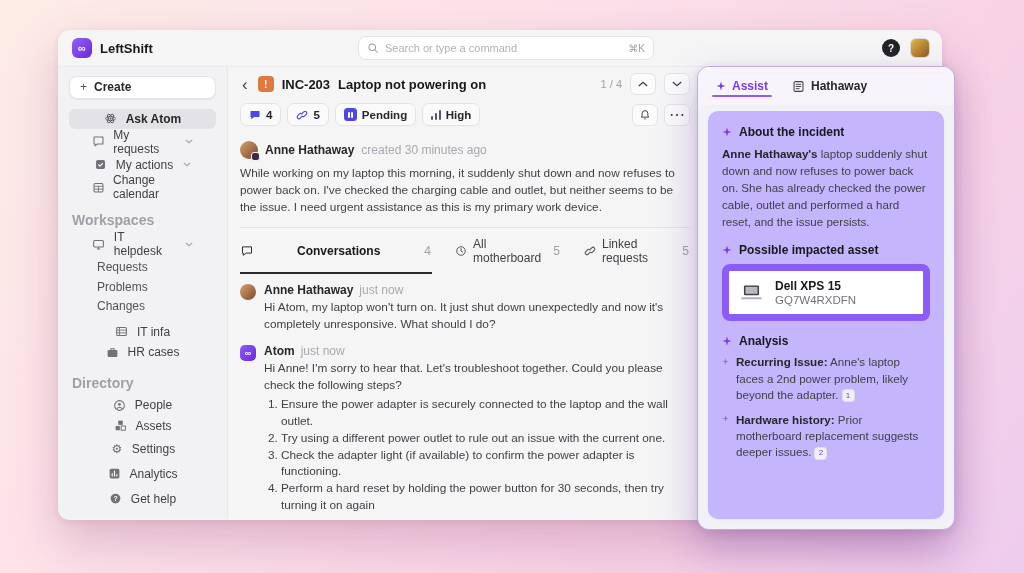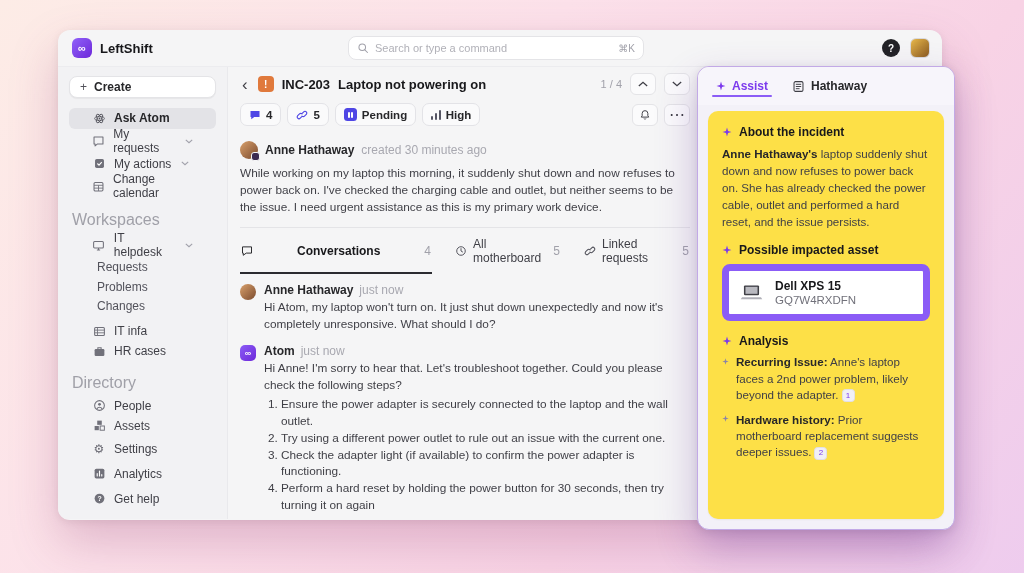--- a/index.html
+++ b/index.html
@@ -14,42 +14,42 @@
     position:absolute; left:58px; top:30px; width:884px; height:490px;
     background:#f5f5f6; border-radius:12px; overflow:hidden;
     box-shadow:0 22px 48px rgba(150,70,120,.28), 0 2px 8px rgba(0,0,0,.08);
   }
   
   .topbar { height:37px; display:flex; align-items:center; padding:0 12px 0 14px; position:relative; border-bottom:1px solid #ececef; }
   .brand { display:flex; align-items:center; gap:8px; }
   .logo { width:20px; height:20px; border-radius:6px; background:linear-gradient(135deg,#9061f9,#6d28d9); color:#fff;
           display:flex; align-items:center; justify-content:center; font-size:11px; font-weight:bold; }
   .brand-name { font-size:13px; font-weight:700; color:#18181b; }
-  .search { position:absolute; left:290px; top:6px; width:296px; height:24px; background:#fff; border:1px solid #e4e4e7;
+  .search { position:absolute; left:300px; top:6px; width:296px; height:24px; background:#fff; border:1px solid #e4e4e7;
             border-radius:8px; display:flex; align-items:center; gap:6px; padding:0 8px; }
   .search input { flex:1; border:none; outline:none; background:transparent; font-size:11px; color:#3f3f46; font-family:inherit; }
   .search input::placeholder { color:#b1b1b8; }
   .kbd { font-size:10px; color:#a1a1aa; }
   .top-right { margin-left:auto; display:flex; align-items:center; gap:10px; }
   .help-circle { width:18px; height:18px; border-radius:50%; background:#232327; color:#fff; font-size:10px; font-weight:700;
                  display:flex; align-items:center; justify-content:center; }
   .user-avatar { width:20px; height:20px; border-radius:6px; background:linear-gradient(135deg,#e8b84b,#8a5a20); border:1px solid #d9d9de; }
   
   .body-row { display:flex; height:452px; }
   .sidebar { width:170px; background:#f2f2f4; border-right:1px solid #e9e9ec; padding:9px 11px 8px; display:flex; flex-direction:column; }
   .create-btn { height:27px; background:#fff; border:1px solid #e4e4e7; border-radius:8px; display:flex; align-items:center; gap:7px;
                 padding:0 10px; font-size:12px; font-weight:700; color:#27272a; box-shadow:0 1px 1px rgba(0,0,0,.05); margin-bottom:10px; cursor:pointer; }
   .plus { font-size:12px; font-weight:400; color:#52525b; }
   .nav-item { height:25px; display:flex; align-items:center; gap:8px; padding:0 23px; border-radius:6px; font-size:12px; font-weight:500;
-              color:#3f3f46; cursor:pointer; }
+              color:#3f3f46; cursor:pointer;justify-content:center; }
   .nav-item.active { background:#e3e3e7; color:#27272a; font-weight:600; }
   .nav-item .icn { width:14px; display:flex; justify-content:center; color:#6b6b74; }
   .nav-item .chev { margin-left:2px; display:flex; }
   .sub-item { height:24px; display:flex; align-items:center; padding-left:28px; font-size:12px; color:#52525b; border-radius:6px; cursor:pointer; }
-  .section-label { font-size:16px; font-weight:400; color:#a0a0a8; margin:12px 0 4px 3px; }
+  .section-label { font-size:14px; font-weight:700; color:#a0a0a8; margin:12px 0 4px 3px; }
   .sidebar-footer { margin-top:auto; }
   .glyph-gear { font-size:12px; line-height:1; }
   
   .main { width:470px; padding:6px 8px 8px 12px; display:flex; flex-direction:column; overflow:hidden; }
   .title-row { display:flex; align-items:center; gap:8px; height:24px; }
   .back { font-size:17px; color:#3f3f46; line-height:1; padding:0 2px; cursor:pointer; }
   .inc-icon { width:16px; height:16px; border-radius:4px; background:#e0793c; color:#fff; font-size:10px; font-weight:700;
               display:flex; align-items:center; justify-content:center; }
   .inc-id, .inc-title { font-size:13px; font-weight:700; color:#18181b; }
   .pager { margin-left:auto; font-size:11px; color:#a1a1aa; }
@@ -87,21 +87,21 @@
   .avatar-xs { width:16px; height:16px; border-radius:50%; background:linear-gradient(135deg,#d9a06b,#7a4a2e); flex:none; margin-top:1px; }
   .event-row { border-top:1px solid #e7e7ea; padding-top:9px; display:flex; align-items:center; gap:7px; }
   
   .assist-panel { position:absolute; left:697px; top:66px; width:258px; height:464px; background:#f3f1f8;
                   border:1px solid #c2a9e6; border-radius:12px;
                   box-shadow:0 18px 40px rgba(98,47,156,.30), 0 2px 10px rgba(0,0,0,.10); overflow:hidden; }
   .panel-tabs { height:38px; display:flex; align-items:flex-start; gap:24px; padding:8px 18px; background:#f7f5fb; }
   .panel-tab { display:flex; align-items:center; gap:6px; font-size:12px; font-weight:700; color:#27272a; height:100%; position:relative; cursor:pointer; }
   .panel-tab.active { color:#7c3aed; }
   .panel-tab.active:after { content:""; position:absolute; left:-4px; right:-4px; bottom:0; height:2px; background:#8b5cf6; border-radius:2px; }
-  .panel-card { margin:6px 10px 10px; background:#fde047; border-radius:10px; padding:13px 14px; height:calc(100% - 54px);
+  .panel-card { margin:6px 10px 10px; background:#c4b5fd; border-radius:10px; padding:13px 14px; height:calc(100% - 54px);
                 box-shadow:0 1px 2px rgba(0,0,0,.05); overflow:hidden; }
   .sec-head { display:flex; align-items:center; gap:7px; margin:13px 0 6px; }
   .sec-head:first-child { margin-top:1px; }
   .sec-title { font-size:12px; font-weight:700; color:#18181b; }
   .spark { display:inline-flex; color:#7c3aed; }
   .spark svg { width:10px; height:10px; }
   .spark.small svg { width:7px; height:7px; }
   .spark.gray { color:#8b84a8; }
   .p-text { font-size:11.6px; line-height:1.47; color:#3f3f46; }
   .p-text b { color:#27272a; }

